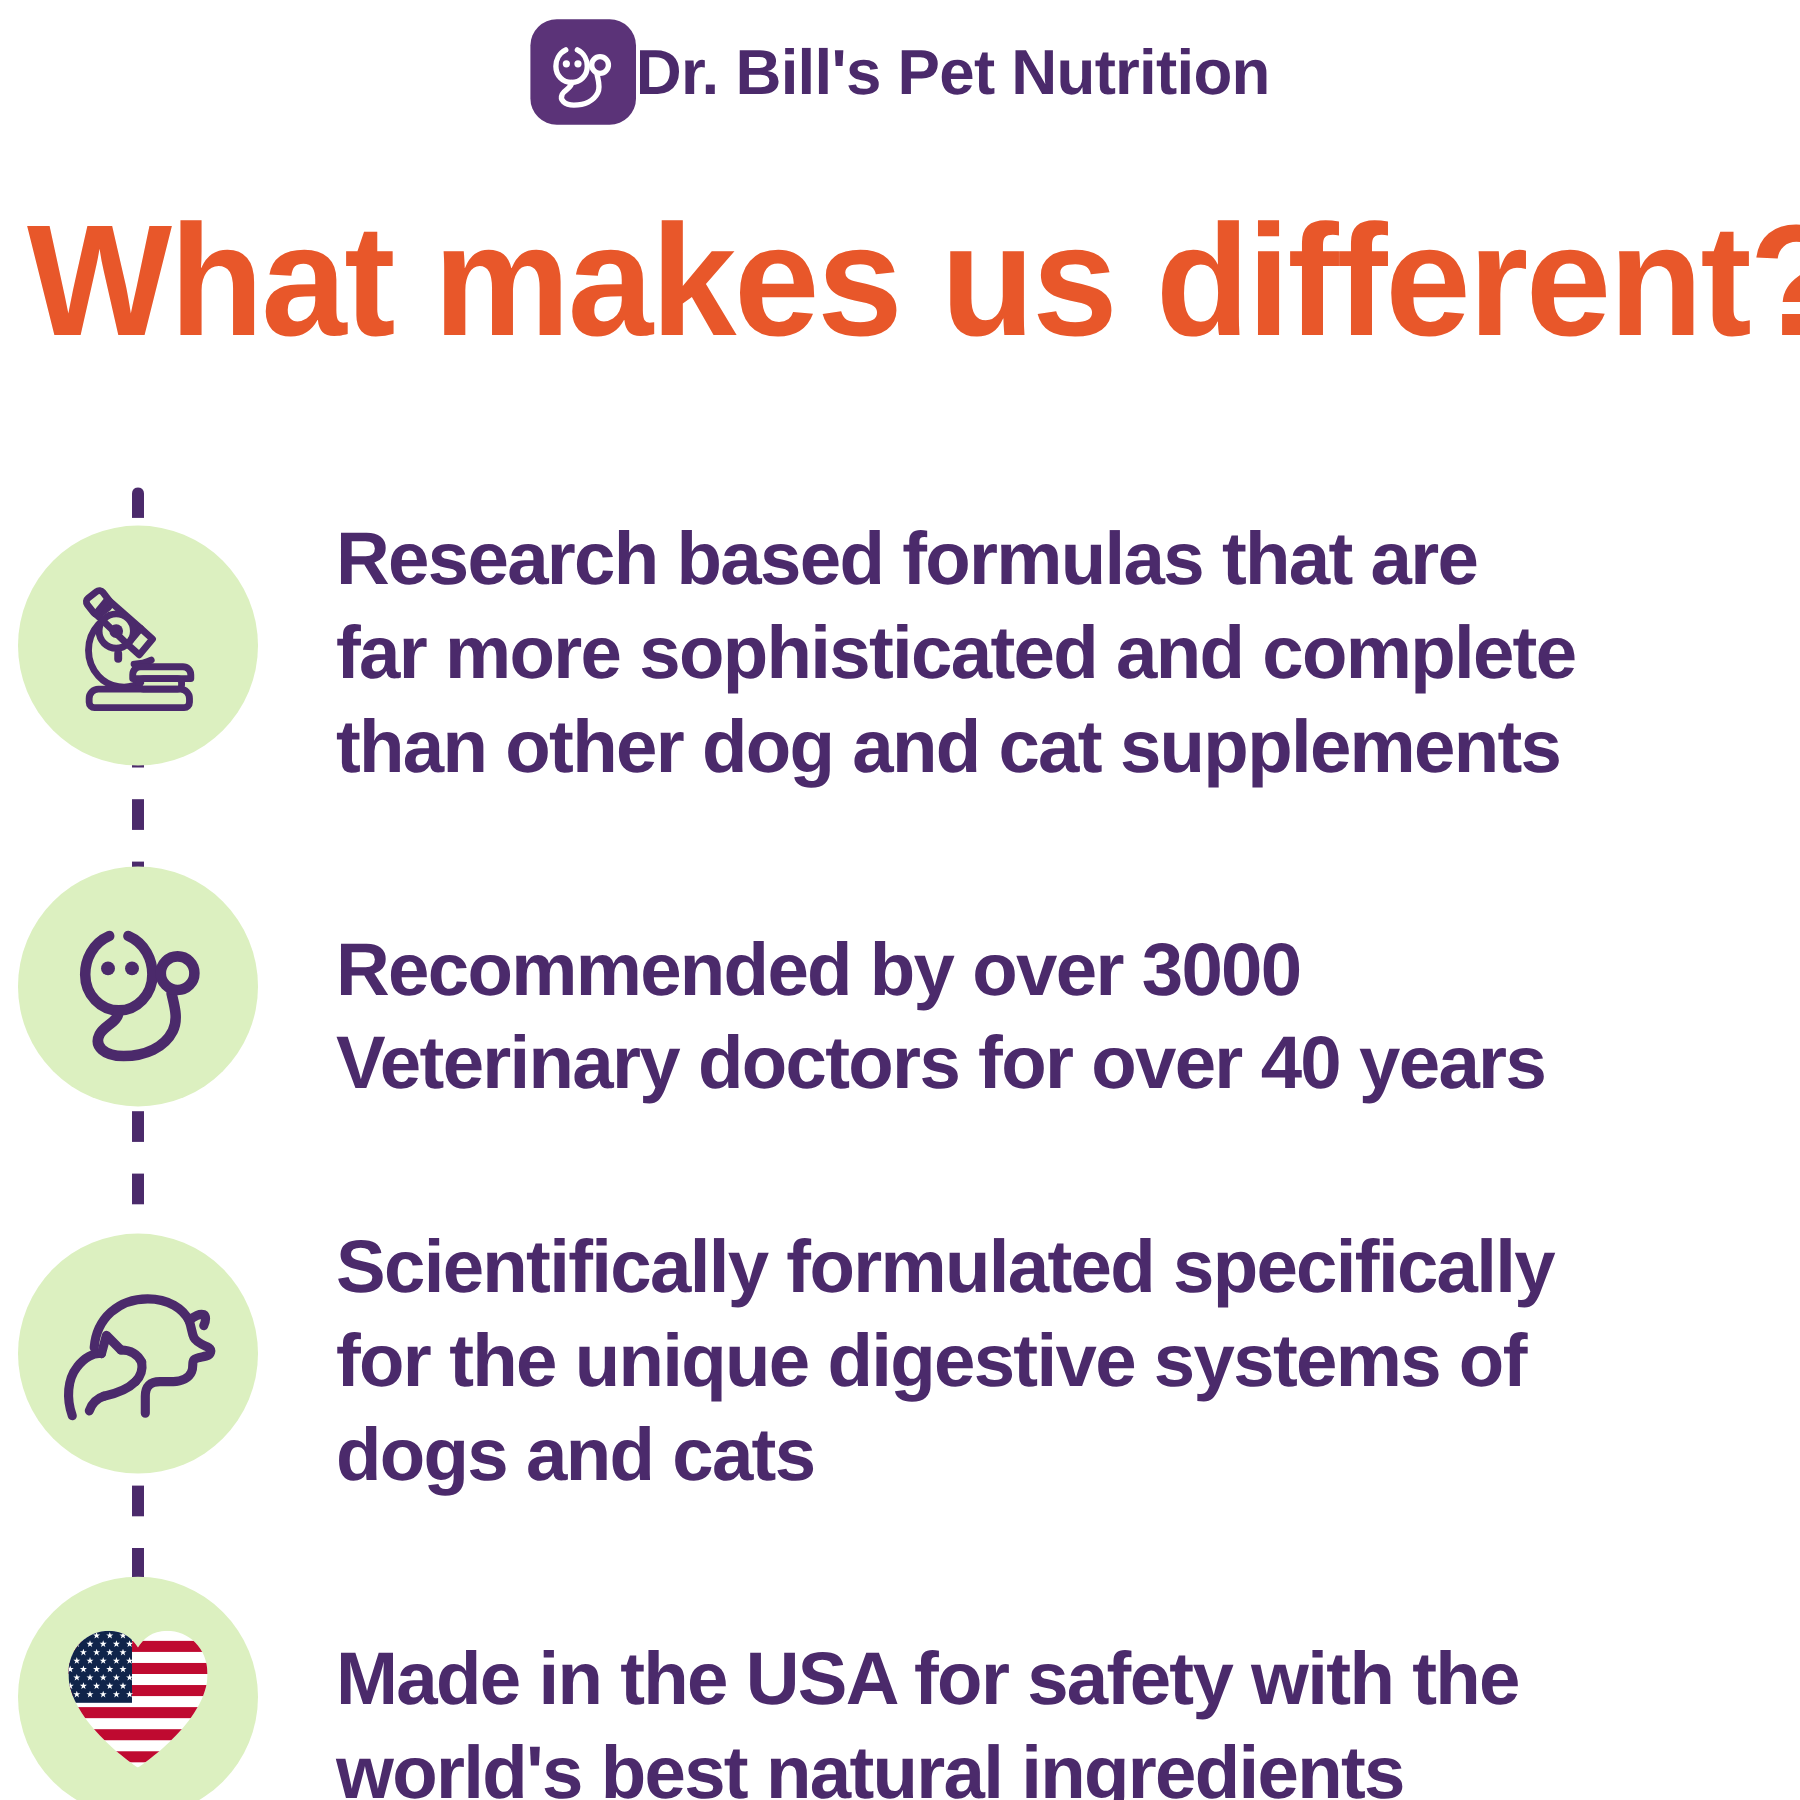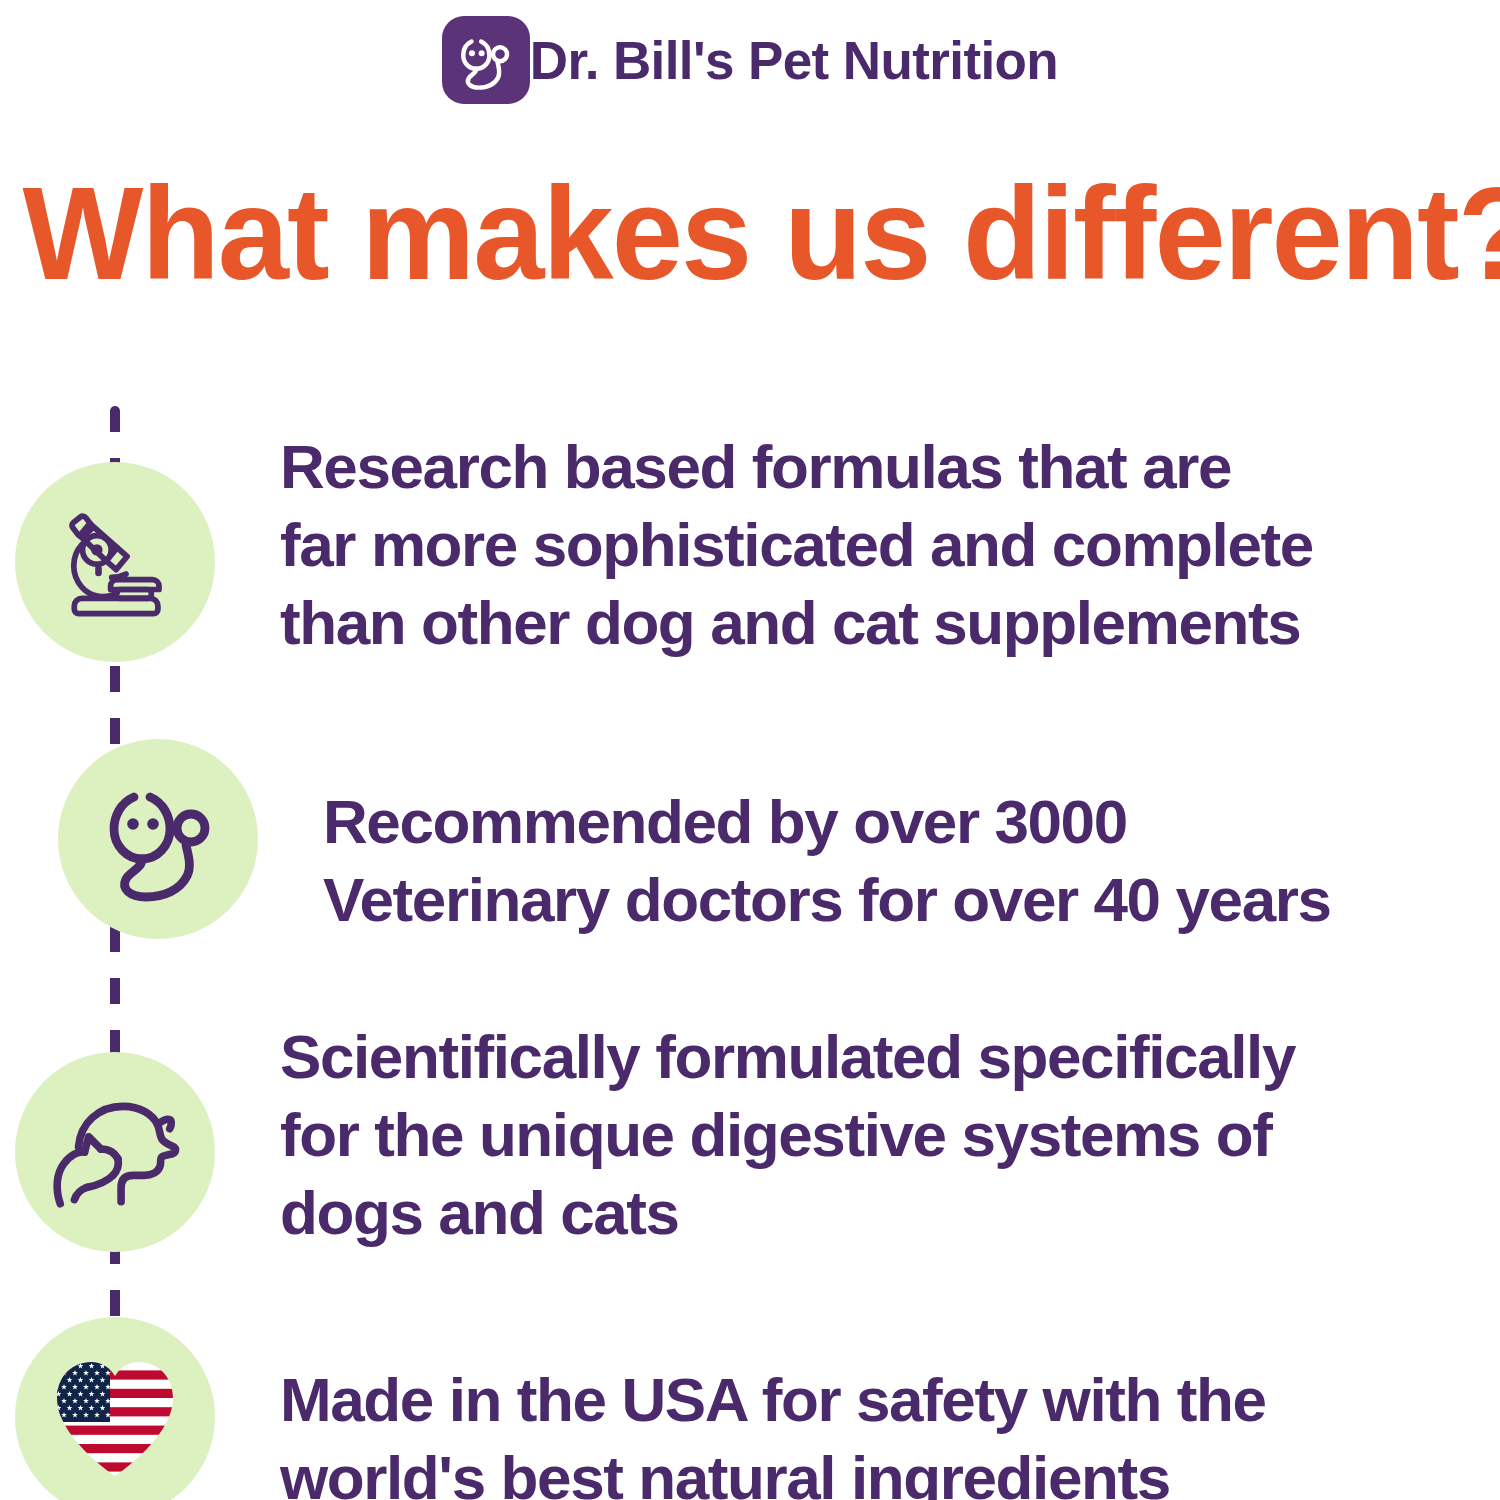--- a/index.html
+++ b/index.html
@@ -95,24 +95,24 @@
     background-repeat: repeat-y;
     border-radius: 5px;
     z-index: 0;
   }
 
   .feature {
     position: absolute;
     left: 0;
     width: 1420px;
     display: flex;
-    align-items: flex-end;
+    align-items: center;
   }
   .feature-1 { top: 8px; }
-  .feature-2 { top: 325px; padding-left: 43px; }
+  .feature-2 { top: 312px; }
   .feature-3 { top: 598px; }
   .feature-4 { top: 905px; }
 
   .badge {
     position: relative;
     z-index: 2;
     flex: 0 0 auto;
     margin-left: 15px;
     width: 200px;
     height: 200px;

